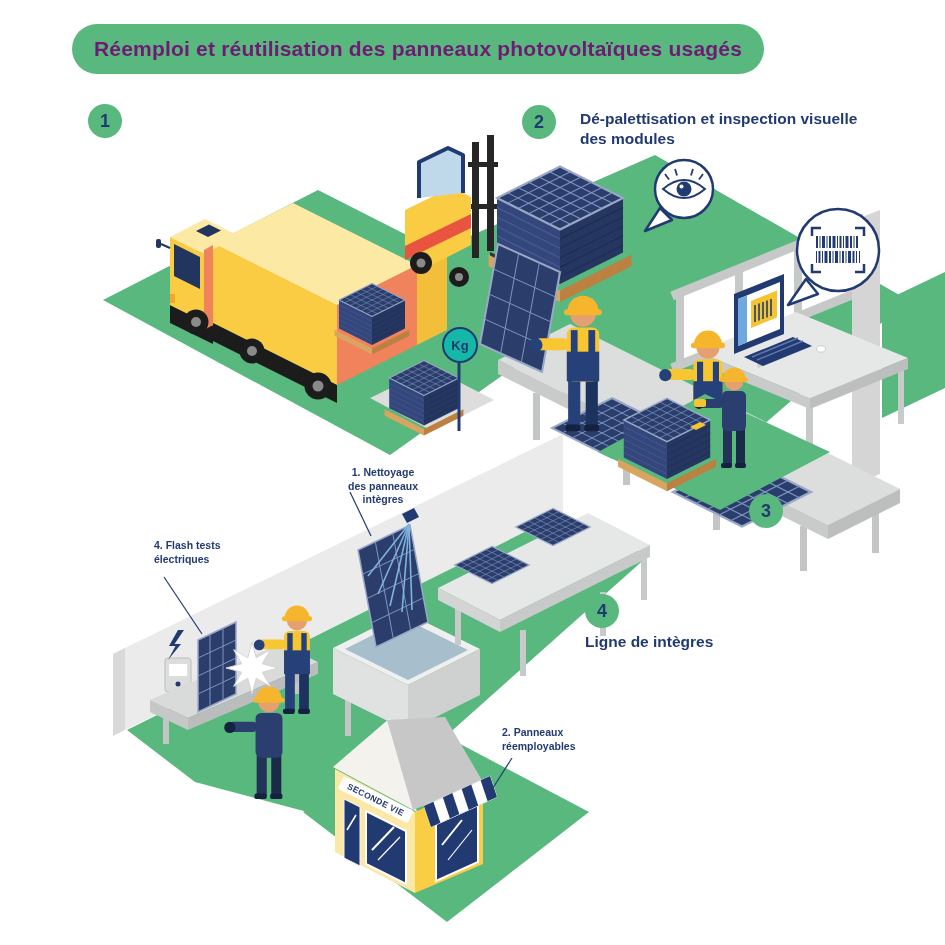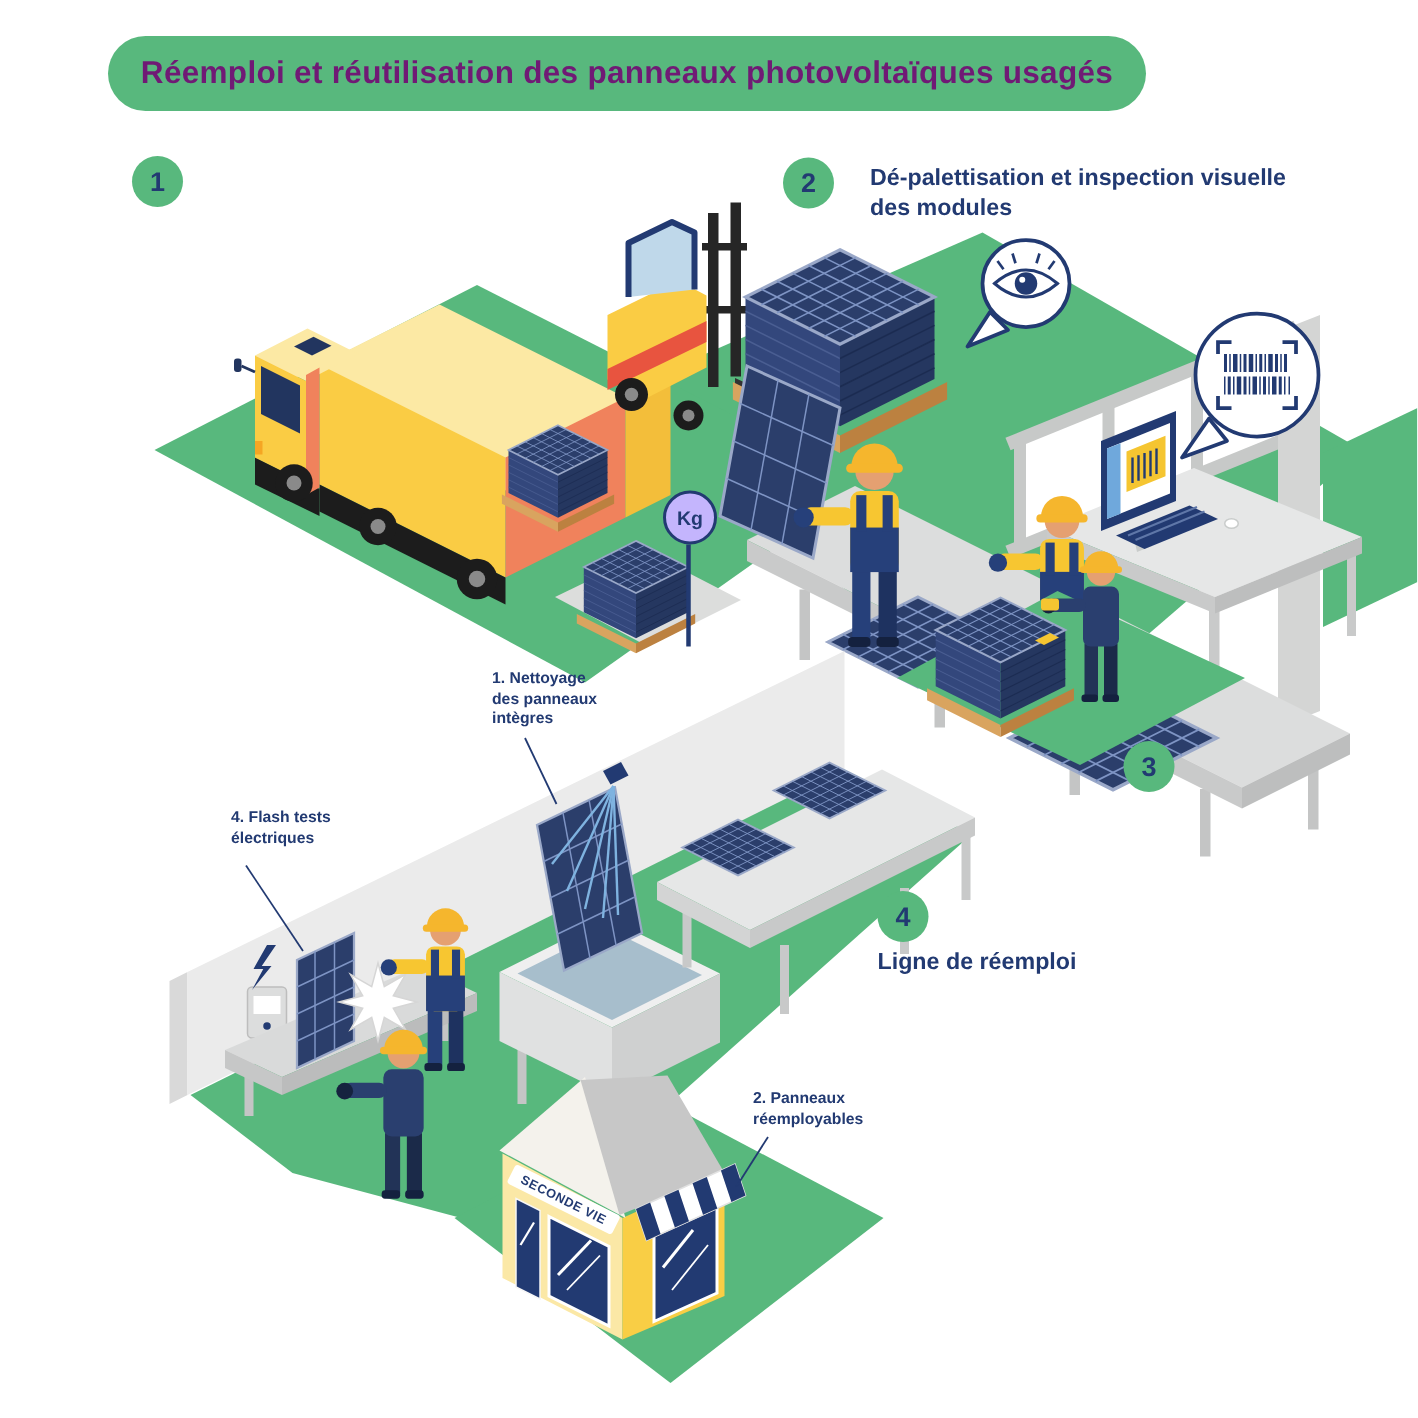--- a/index.html
+++ b/index.html
@@ -7,21 +7,21 @@
           font-family:"Liberation Sans",sans-serif;}
   .abs{position:absolute;}
   svg{position:absolute;left:0;top:0;}
   .banner{left:72px;top:24px;width:692px;height:50px;background:#58B87D;border-radius:26px;
           display:flex;align-items:center;justify-content:center;color:#701a75;
           font-size:21px;font-weight:700;letter-spacing:.2px;}
   .step-circle{width:34px;height:34px;border-radius:50%;background:#58B87D;color:#223A72;
           display:flex;align-items:center;justify-content:center;font-size:18px;font-weight:700;}
   .step-label{color:#223A72;font-weight:700;font-size:15.5px;line-height:1.32;white-space:pre-line;}
   .sub-label{color:#223A72;font-weight:700;font-size:10.5px;line-height:1.3;white-space:pre-line;}
-  .kg-badge{left:442px;top:327px;width:36px;height:36px;border-radius:50%;background:#c4b5fd;
+  .kg-badge{left:442px;top:327px;width:36px;height:36px;border-radius:50%;background:#14b8a6;
           border:2.5px solid #223A72;box-sizing:border-box;display:flex;align-items:center;
           justify-content:center;color:#223A72;font-weight:700;font-size:13px;}
   .shop-sign{left:344px;top:776px;width:78px;background:#ffffff;color:#223A72;font-weight:700;
           font-size:8.5px;text-align:center;padding:2px 0;border-radius:2px;letter-spacing:.4px;
           transform:rotate(26.5deg);transform-origin:0 0;}
 </style>
 </head>
 <body>
 
 <div class="canvas">
@@ -363,23 +363,23 @@
 
 <div class="abs step-circle" style="left:88px;top:104px;">1</div>
 
 <div class="abs step-circle" style="left:522px;top:105px;">2</div>
 <div class="abs step-label" style="left:580px;top:109px;width:300px;">Dé-palettisation et inspection visuelle
 des modules</div>
 
 <div class="abs step-circle" style="left:749px;top:494px;">3</div>
 
 <div class="abs step-circle" style="left:585px;top:594px;">4</div>
-<div class="abs step-label" style="left:585px;top:632px;width:190px;">Ligne de réemploi</div>
-
-<div class="abs sub-label" style="left:328px;top:446px;width:110px;">1. Nettoyage
+<div class="abs step-label" style="left:585px;top:632px;width:190px;">Ligne de intègres</div>
+
+<div class="abs sub-label" style="left:328px;top:466px;width:110px;text-align:center;">1. Nettoyage
 des panneaux
 intègres</div>
 <div class="abs sub-label" style="left:154px;top:539px;width:100px;">4. Flash tests
 électriques</div>
 <div class="abs sub-label" style="left:502px;top:726px;width:110px;">2. Panneaux
 réemployables</div>
 
 <div class="abs kg-badge">Kg</div>
 <div class="abs shop-sign">SECONDE VIE</div>
 

